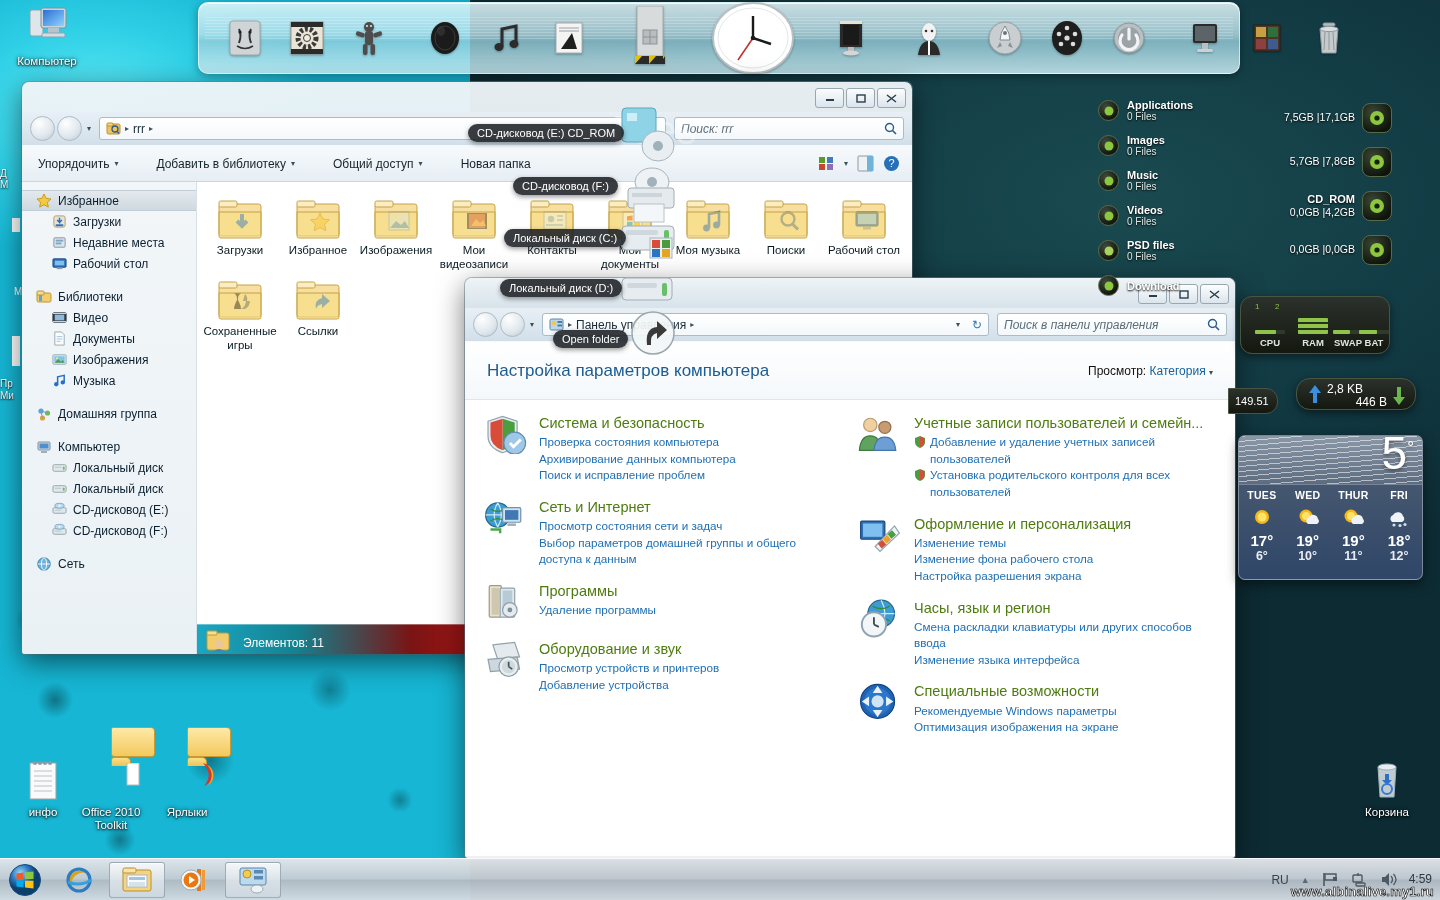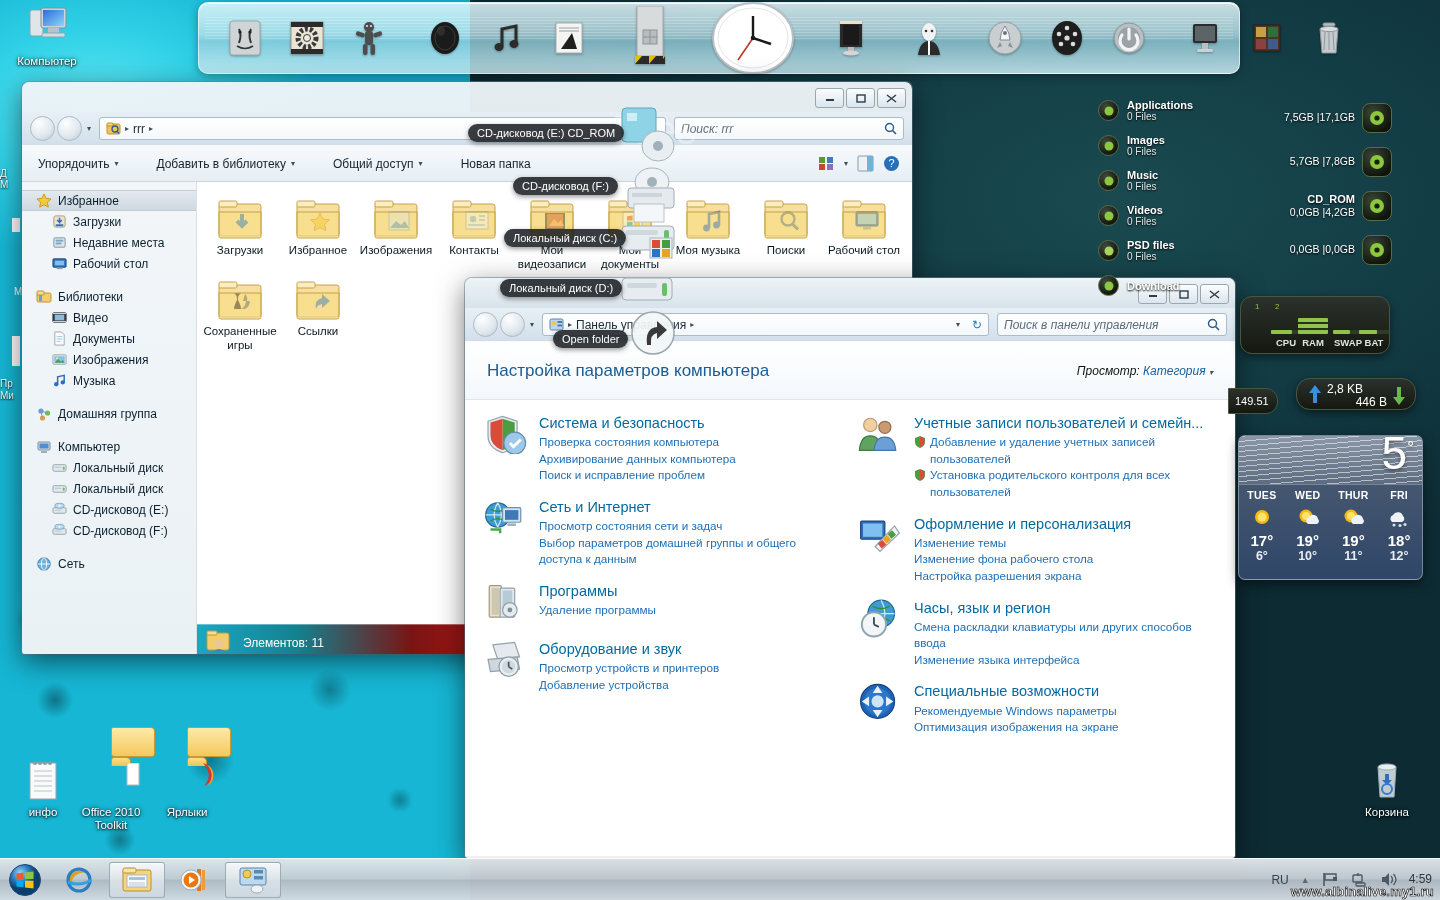--- a/index.html
+++ b/index.html
@@ -119,27 +119,27 @@
 
   
   .tip{ position:absolute; background:rgba(28,32,36,.88); color:#fff; font-size:11px;
     padding:3px 9px; border-radius:9px; white-space:nowrap; z-index:60;
     box-shadow:0 2px 5px rgba(0,0,0,.4); }
 
   
   .cp-head{ height:58px; display:flex; align-items:center; padding:0 22px;
     background:linear-gradient(180deg,#ffffff,#f4f8fb); border-bottom:1px solid #dfe7ed; }
   .cp-title{ font-size:17px; color:#1b5c93; flex:1; }
-  .cp-view{ font-size:12px; color:#111;font-style:italic; }
+  .cp-view{ font-size:12px; color:#111; }
   .cp-view b{ color:#17619e; font-weight:normal; }
   .cp-body{ background:#fff; padding:14px 10px 0 10px; display:flex; }
   .cp-col{ width:50%; padding:0 8px; }
   .cp-cat{ display:flex; gap:12px; margin-bottom:14px; }
   .cp-cat .ico{ width:44px; flex:0 0 44px; }
-  .cp-h{ font-size:14.5px; color:#0369a1; line-height:1.25; margin-bottom:2px; }
+  .cp-h{ font-size:14.5px; color:#4d7c0f; line-height:1.25; margin-bottom:2px; }
   .cp-l{ font-size:11.7px; color:#1f6fb5; line-height:1.42; }
   .cp-l.shield{ padding-left:16px; position:relative; }
 
   
   .gad-files{ position:absolute; left:1098px; top:93px; width:150px; }
   .gfrow{ display:flex; align-items:center; gap:8px; height:35px; }
   .gfdot{ width:21px; height:21px; border-radius:50%;
     background:radial-gradient(circle at 35% 30%, #3e4a3e, #14180f 70%);
     border:1px solid #5b6a4b; display:flex; align-items:center; justify-content:center; }
   .gftxt b{ display:block; color:#fff; font-size:11px; text-shadow:0 1px 2px #000; }
@@ -715,41 +715,41 @@
                 <rect x="4" y="6" width="42" height="32" rx="2.5" fill="#f6dfa0" stroke="#c5a244"></rect>
                 <rect x="4" y="3" width="18" height="6" rx="1.5" fill="#fbecc2" stroke="#c5a244"></rect>
                 <rect x="18" y="14" width="20" height="18" fill="#d9e8f2" stroke="#8fa8b8"></rect>
                 <path d="M19 30 l6-7 l5 4 l4-4 l4 7 z" fill="#56a0c9"></path>
                 <circle cx="24" cy="19" r="2" fill="#fbe58c"></circle>
                 <path d="M4 14 h42 v24 a2 2 0 0 1 -2 2 h-38 a2 2 0 0 1 -2 -2 z" fill="rgba(250,220,130,.55)" stroke="#c5a244"></path>
               </svg></span><div>Изображения</div></div>
           <div class="fitem"><span><svg width="50" height="42" viewBox="0 0 50 42">
                 <rect x="4" y="6" width="42" height="32" rx="2.5" fill="#f6dfa0" stroke="#c5a244"></rect>
                 <rect x="4" y="3" width="18" height="6" rx="1.5" fill="#fbecc2" stroke="#c5a244"></rect>
+                <rect x="18" y="13" width="20" height="20" fill="#2c3238"></rect>
+                <rect x="20" y="16" width="16" height="14" fill="#cc5533"></rect>
+                <path d="M22 28 l5-7 l4 4 l3-3 l3 6 z" fill="#e8a050"></path>
+                <g fill="#e8e2cf">
+                  <rect x="18" y="13" width="20" height="2"></rect>
+                  <rect x="18" y="31" width="20" height="2"></rect>
+                </g>
+                <path d="M4 14 h42 v24 a2 2 0 0 1 -2 2 h-38 a2 2 0 0 1 -2 -2 z" fill="rgba(250,220,130,.55)" stroke="#c5a244"></path>
+              </svg></span><div>Мои видеозаписи</div></div>
+          <div class="fitem"><span><svg width="50" height="42" viewBox="0 0 50 42">
+                <rect x="4" y="6" width="42" height="32" rx="2.5" fill="#f6dfa0" stroke="#c5a244"></rect>
+                <rect x="4" y="3" width="18" height="6" rx="1.5" fill="#fbecc2" stroke="#c5a244"></rect>
                 <rect x="17" y="14" width="22" height="17" fill="#f2f7fa" stroke="#8fa8b8"></rect>
                 <circle cx="24" cy="21" r="3.2" fill="#7fb6de"></circle>
                 <g stroke="#7fb6de" stroke-width="1.6">
                   <line x1="30" y1="18" x2="36" y2="18"></line>
                   <line x1="30" y1="22" x2="36" y2="22"></line>
                   <line x1="19" y1="27" x2="36" y2="27"></line>
                 </g>
                 <path d="M4 14 h42 v24 a2 2 0 0 1 -2 2 h-38 a2 2 0 0 1 -2 -2 z" fill="rgba(250,220,130,.55)" stroke="#c5a244"></path>
               </svg></span><div>Контакты</div></div>
-          <div class="fitem"><span><svg width="50" height="42" viewBox="0 0 50 42">
-                <rect x="4" y="6" width="42" height="32" rx="2.5" fill="#f6dfa0" stroke="#c5a244"></rect>
-                <rect x="4" y="3" width="18" height="6" rx="1.5" fill="#fbecc2" stroke="#c5a244"></rect>
-                <rect x="18" y="13" width="20" height="20" fill="#2c3238"></rect>
-                <rect x="20" y="16" width="16" height="14" fill="#cc5533"></rect>
-                <path d="M22 28 l5-7 l4 4 l3-3 l3 6 z" fill="#e8a050"></path>
-                <g fill="#e8e2cf">
-                  <rect x="18" y="13" width="20" height="2"></rect>
-                  <rect x="18" y="31" width="20" height="2"></rect>
-                </g>
-                <path d="M4 14 h42 v24 a2 2 0 0 1 -2 2 h-38 a2 2 0 0 1 -2 -2 z" fill="rgba(250,220,130,.55)" stroke="#c5a244"></path>
-              </svg></span><div>Мои видеозаписи</div></div>
           <div class="fitem"><span><svg width="50" height="42" viewBox="0 0 50 42">
                 <rect x="4" y="6" width="42" height="32" rx="2.5" fill="#f6dfa0" stroke="#c5a244"></rect>
                 <rect x="4" y="3" width="18" height="6" rx="1.5" fill="#fbecc2" stroke="#c5a244"></rect>
                 <rect x="18" y="14" width="19" height="17" fill="#fbfdfe" stroke="#9aa7b0"></rect>
                 <g transform="translate(22,17) scale(.62)">
                   <path d="M0 2 L9 1 L9 9 L0 9 Z" fill="#f15a22"></path>
                   <path d="M11 .7 L21 0 L21 9 L11 9 Z" fill="#8dc63f"></path>
                   <path d="M0 11 L9 11 L9 19 L0 18 Z" fill="#00aeef"></path>
                   <path d="M11 11 L21 11 L21 20 L11 19 Z" fill="#ffc20e"></path>
                 </g>
@@ -1159,21 +1159,21 @@
           <circle cx="9" cy="9" r="7" fill="#8dc63f"></circle>
           <circle cx="9" cy="9" r="2.6" fill="#15200d"></circle>
         </svg>
       </div>
     </div>
   </div>
 
 <div class="gad-meter">
   <span class="num" style="left:14px">1</span>
   <span class="num" style="left:34px">2</span>
-  <div class="mcol" style="left:20px;width:50px">
+  <div class="mcol" style="left:4px;width:50px">
     <div class="mbar">
         <i style="width:70%"></i>
       </div>
     <span>CPU</span>
   </div>
   <div class="mcol" style="left:52px;width:40px">
     <div class="mbar ram">
         <i style="width:100%"></i>
       </div>
     <span>RAM</span>

